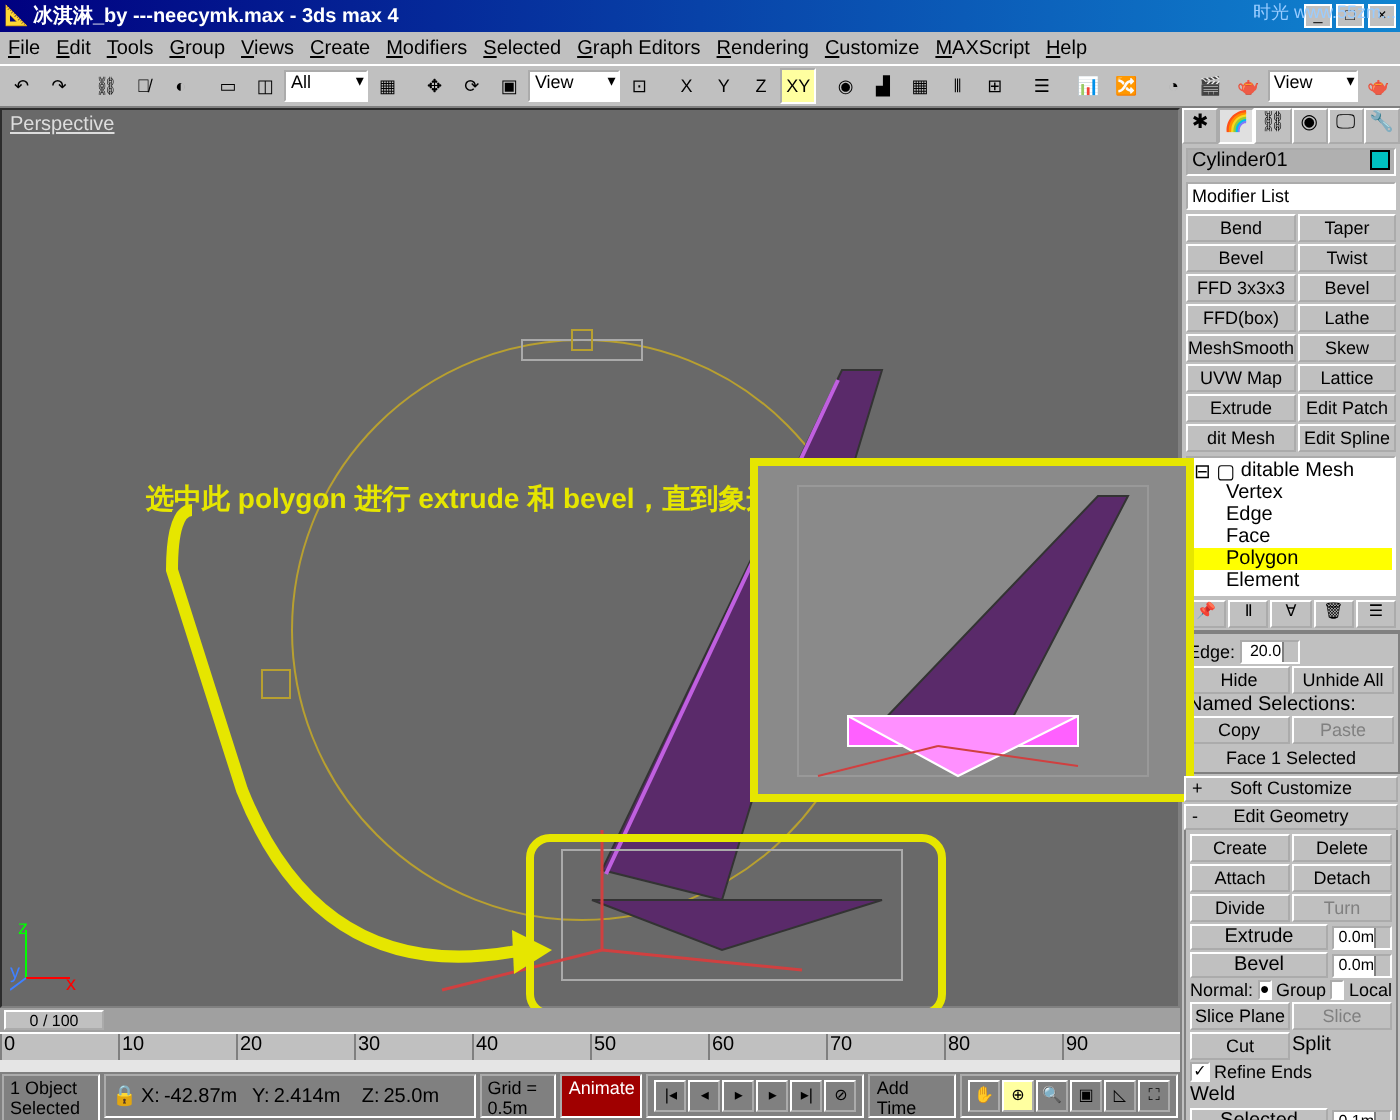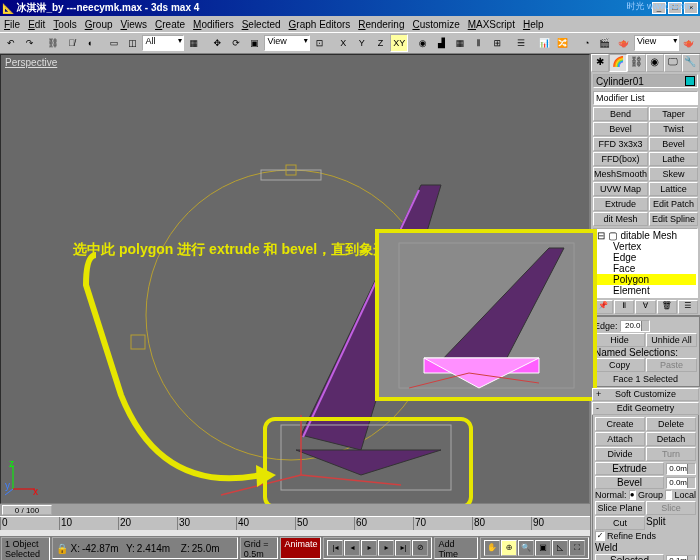--- a/index.html
+++ b/index.html
@@ -29,21 +29,21 @@
 .timeline { height: 14px; background: #c0c0c0; border-top: 1px solid #fff; position: relative; font-size: 7px; overflow: hidden; }
 .tick { position: absolute; top: 0; height: 100%; border-left: 1px solid #808080; padding-left: 1px; }
 .status { display: flex; height: 30px; border-top: 6px solid #e5e5e5; }
 .status .cell { border: 1px inset #fff; margin: 1px; padding: 1px 3px; font-size: 9px; }
 .status .play { display: flex; gap: 1px; align-items: center; }
 .status .pb { width: 16px; height: 16px; border: 1px outset #fff; text-align: center; font-size: 8px; line-height: 14px; }
 .panel { width: 110px; background: #c0c0c0; border-left: 1px solid #808080; display: flex; flex-direction: column; overflow: hidden; }
 .panel-tabs { height: 18px; display: flex; }
 .panel-tabs .pt { flex: 1; border: 1px outset #fff; text-align: center; font-size: 10px; line-height: 14px; }
 .panel-tabs .pt.active { background: #e0e0e0; border: 1px inset #fff; }
-.obj-name { margin: 2px; height: 14px; background: #b0b0b0; border: 1px inset #fff; display: flex; align-items: center; padding: 0 2px; }
+.obj-name { margin: 2px; height: 14px; background: #b0b0b0; border: 1px inset #fff; display: flex; align-items: flex-start; padding: 0 2px; }
 .obj-name .sw { width: 10px; height: 10px; background: #00c0c0; border: 1px solid #000; margin-left: auto; }
 .mod-combo { margin: 1px 2px; height: 14px; border: 1px inset #fff; background: #fff; font-size: 9px; padding: 0 2px; display: flex; align-items: center; }
 .btn-grid { display: grid; grid-template-columns: 1fr 1fr; gap: 1px; padding: 1px 2px; }
 .btn-grid .b { height: 14px; border: 1px outset #fff; text-align: center; font-size: 9px; line-height: 12px; background: #c0c0c0; }
 .btn-grid .b.dis { color: #808080; }
 .stack {border: 1px inset #fff; background: #fff; font-size: 9px; padding: 1px; }
 .stack-row { display: flex; align-items: center; padding: 0 2px; height: 11px; }
 .stack-row.sel { background: #ffff00; }
 .stack-btns { height: 16px; display: flex; gap: 1px; padding: 1px 2px; }
 .stack-btns .sb { flex: 1; border: 1px outset #fff; font-size: 8px; text-align: center; }

